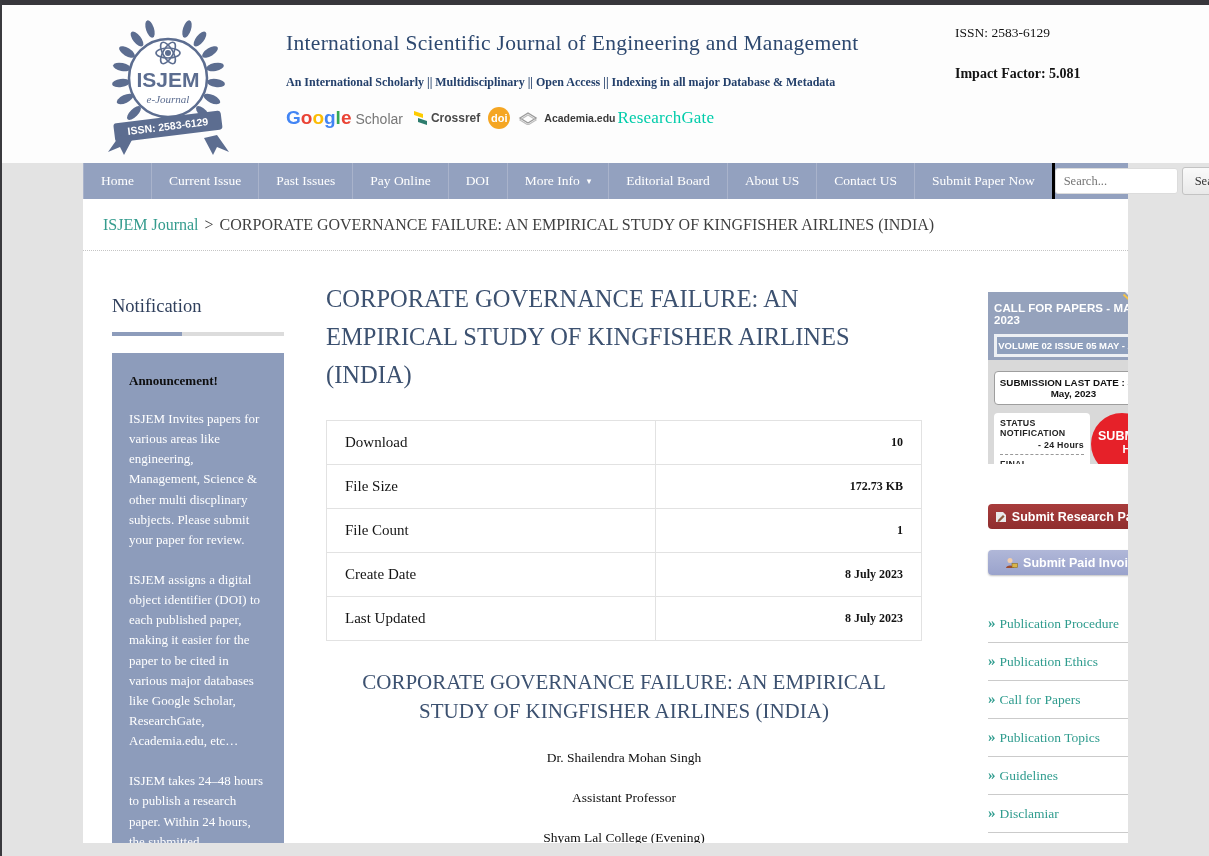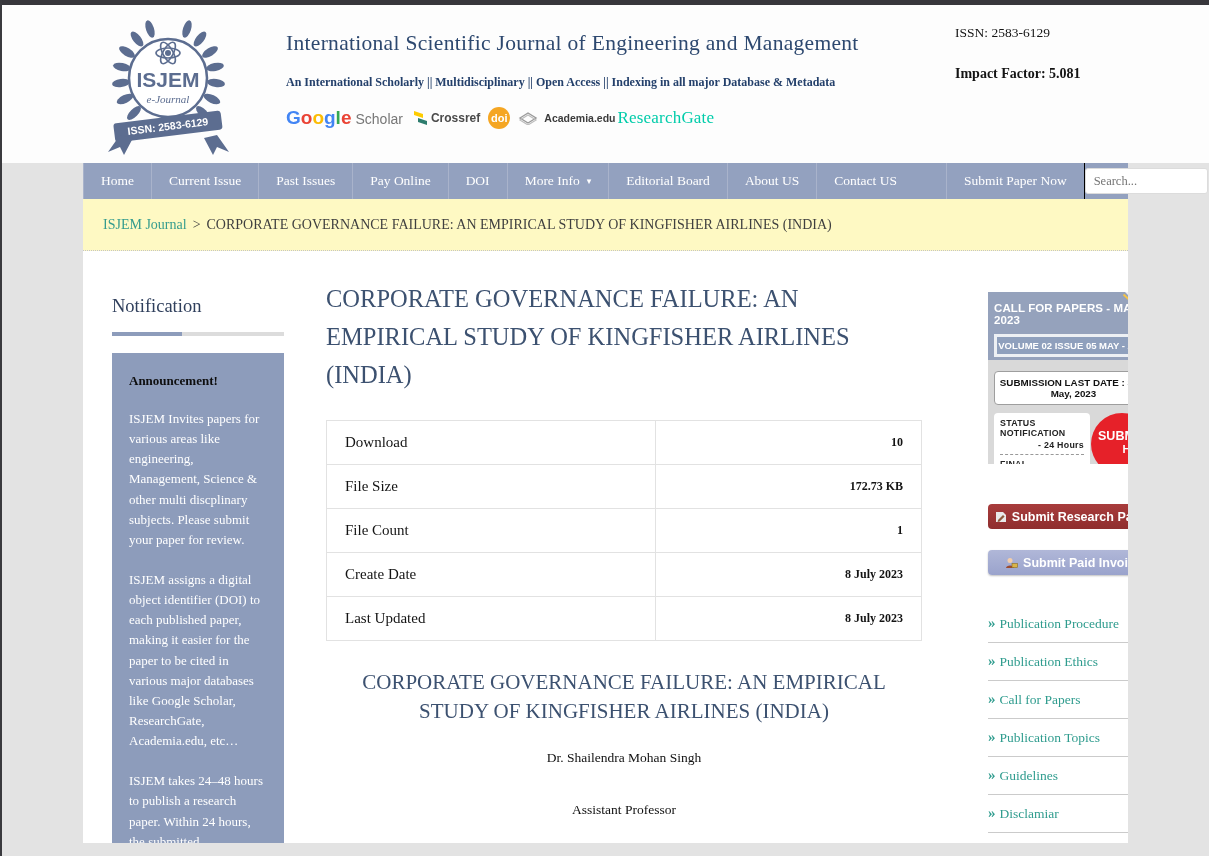--- a/index.html
+++ b/index.html
@@ -31,31 +31,31 @@
   .academia-word { font-family:"Liberation Sans", sans-serif; font-size:10.5px; font-weight:bold; color:#3c3c3c; margin-left:6px; }
   .rg-word { font-size:17px; color:#00ccaa; margin-left:2px; letter-spacing:0.2px; }
   .header-meta { position:absolute; left:872px; top:20px; }
   .issn-line { font-size:13.5px; color:#141414; }
   .impact-line { margin-top:25px; font-size:14px; font-weight:bold; color:#141414; }
 
   
   .nav { background:#93a1bf; height:36px; display:flex; align-items:stretch; }
   .nav-item { display:flex; align-items:center; padding:0 17px; color:#fff; font-size:13.5px;
     border-left:1px solid #a9b3cb; text-decoration:none; cursor:pointer; white-space:nowrap; }
-  .nav-item.last { border-right:1px solid #000000;margin-left:32px; }
+  .nav-item.last { border-right:3px solid #000000; }
   .caret { font-size:9px; margin-left:7px; }
   .nav-search { margin-left:auto; display:flex; align-items:center; padding-right:3px; }
   .nav-search input { width:123px; height:26px; border:1px solid #dcdcdc; border-radius:3px; padding:0 8px;
     font-family:"Liberation Serif", serif; font-size:12.5px; color:#555; outline:none; }
   .nav-search button { height:28px; margin-left:4px; padding:0 12px; background:linear-gradient(#fafafa,#e9e9e9);
     border:1px solid #c3c3c3; border-radius:3px; font-family:"Liberation Serif", serif; font-size:12.5px; color:#333; cursor:pointer; }
 
   
-  .breadcrumb { background:#fef9c3; height:52px; display:flex; align-items:center; padding-left:20px;
-    border-bottom:1px dotted #c5c5c5; font-size:14px; color:#3f3f3f; }
+  .breadcrumb { background:#ffffff; height:52px; display:flex; align-items:center; padding-left:20px;
+    border-bottom:1px dotted #c5c5c5; font-size:16px; color:#3f3f3f; }
   .breadcrumb a { color:#359c8e; text-decoration:none; margin-right:6px; }
   .breadcrumb .sep { margin-right:6px; }
 
   
   .content { background:#fff; display:flex; height:592px; overflow:hidden; }
 
   
   .sidebar-left { width:172px; margin-left:29px; flex:0 0 auto; }
   .notif-heading { margin-top:45px; font-size:18.5px; color:#2f3f5c; font-weight:400; }
   .notif-divider { margin-top:15px; height:4px; background:linear-gradient(to right,#8d9cbb 0 70px,#dcdcdc 70px); }
@@ -63,21 +63,21 @@
   .announce-title { font-size:13px; font-weight:bold; color:#0e0e0e; }
   .announce-box p { margin-top:20px; color:#fff; font-size:13px; line-height:1.55; }
 
   
   .main-col { width:596px; margin-left:42px; flex:0 0 auto; }
   .article-title { margin-top:29px; font-size:24.5px; font-weight:400; color:#3c5170; line-height:1.55; }
   .details-table { margin-top:26px; width:100%; border-collapse:collapse; }
   .details-table td { border:1px solid #e2e2e2; padding:13px 18px; font-size:15px; color:#141414; }
   .details-table td.val { text-align:right; font-weight:bold; font-size:12px; }
   .article-subtitle { margin-top:27px; text-align:center; font-size:21px; font-weight:400; color:#3c5170; line-height:1.4; }
-  .author-line { margin-top:36px; text-align:center; font-size:13.5px; color:#101010; }
+  .author-line { margin-top:24px; text-align:center; font-size:13.5px; color:#101010; }
   .author-line.first { margin-top:23px; }
 
   
   .sidebar-right { width:171px; margin-left:66px; flex:0 0 auto; }
   .cfp-banner { margin-top:41px; width:171px; height:172px; position:relative; overflow:hidden; cursor:pointer; }
   .cfp-top { height:68px; background:#95a2bc; padding:10px 6px 0 6px; position:relative; }
   .cfp-title { color:#fff; font-family:"Liberation Sans", sans-serif; font-weight:bold; font-size:11.5px; letter-spacing:0.1px; }
   .cfp-volume { margin-top:8px; background:#8fa0bd; border:3px solid #edf0f4; color:#fff; text-align:center;
     font-family:"Liberation Sans", sans-serif; font-weight:bold; font-size:9.5px; padding:3px 0; position:relative; z-index:2; }
   .cfp-deco { position:absolute; top:0; right:0; z-index:1; }

